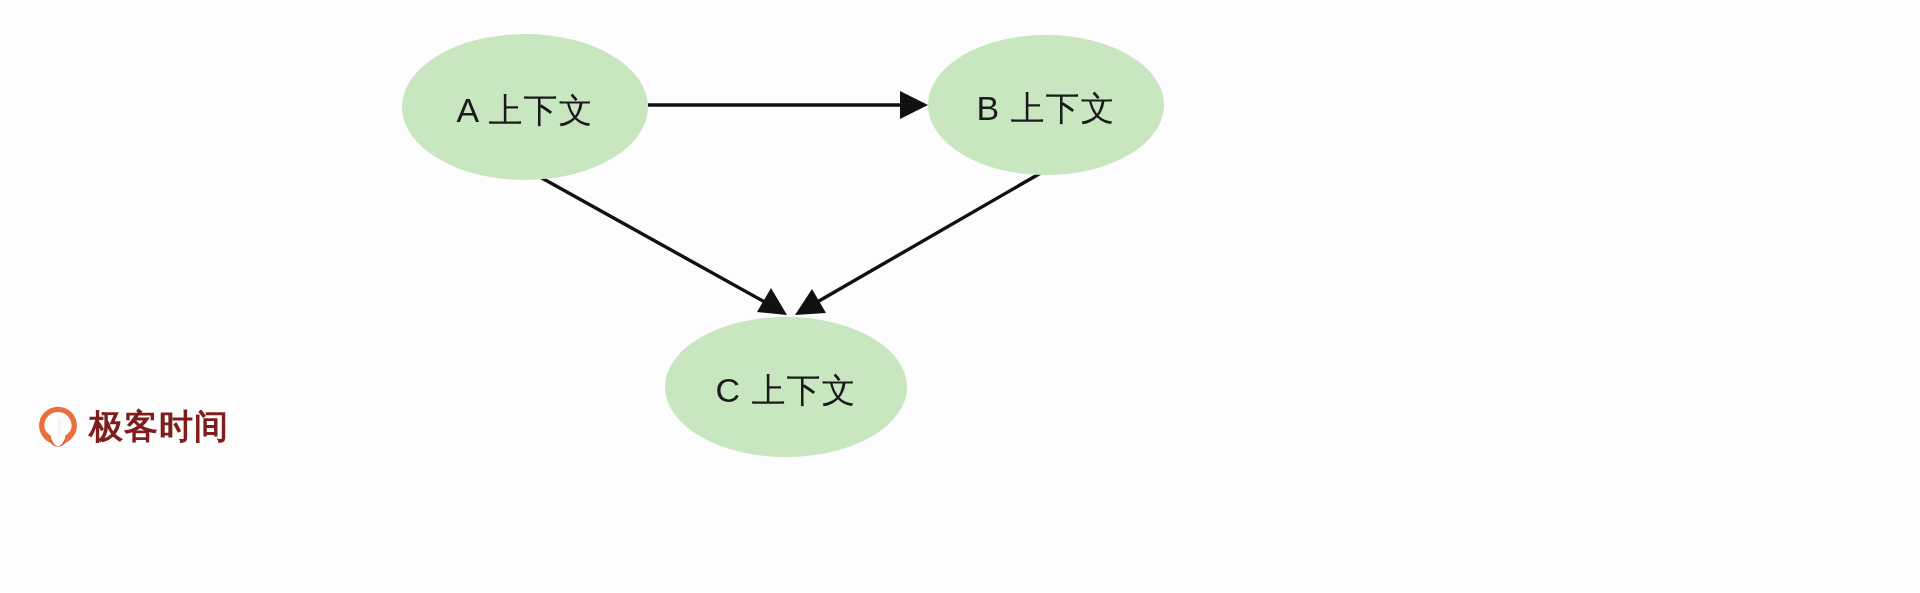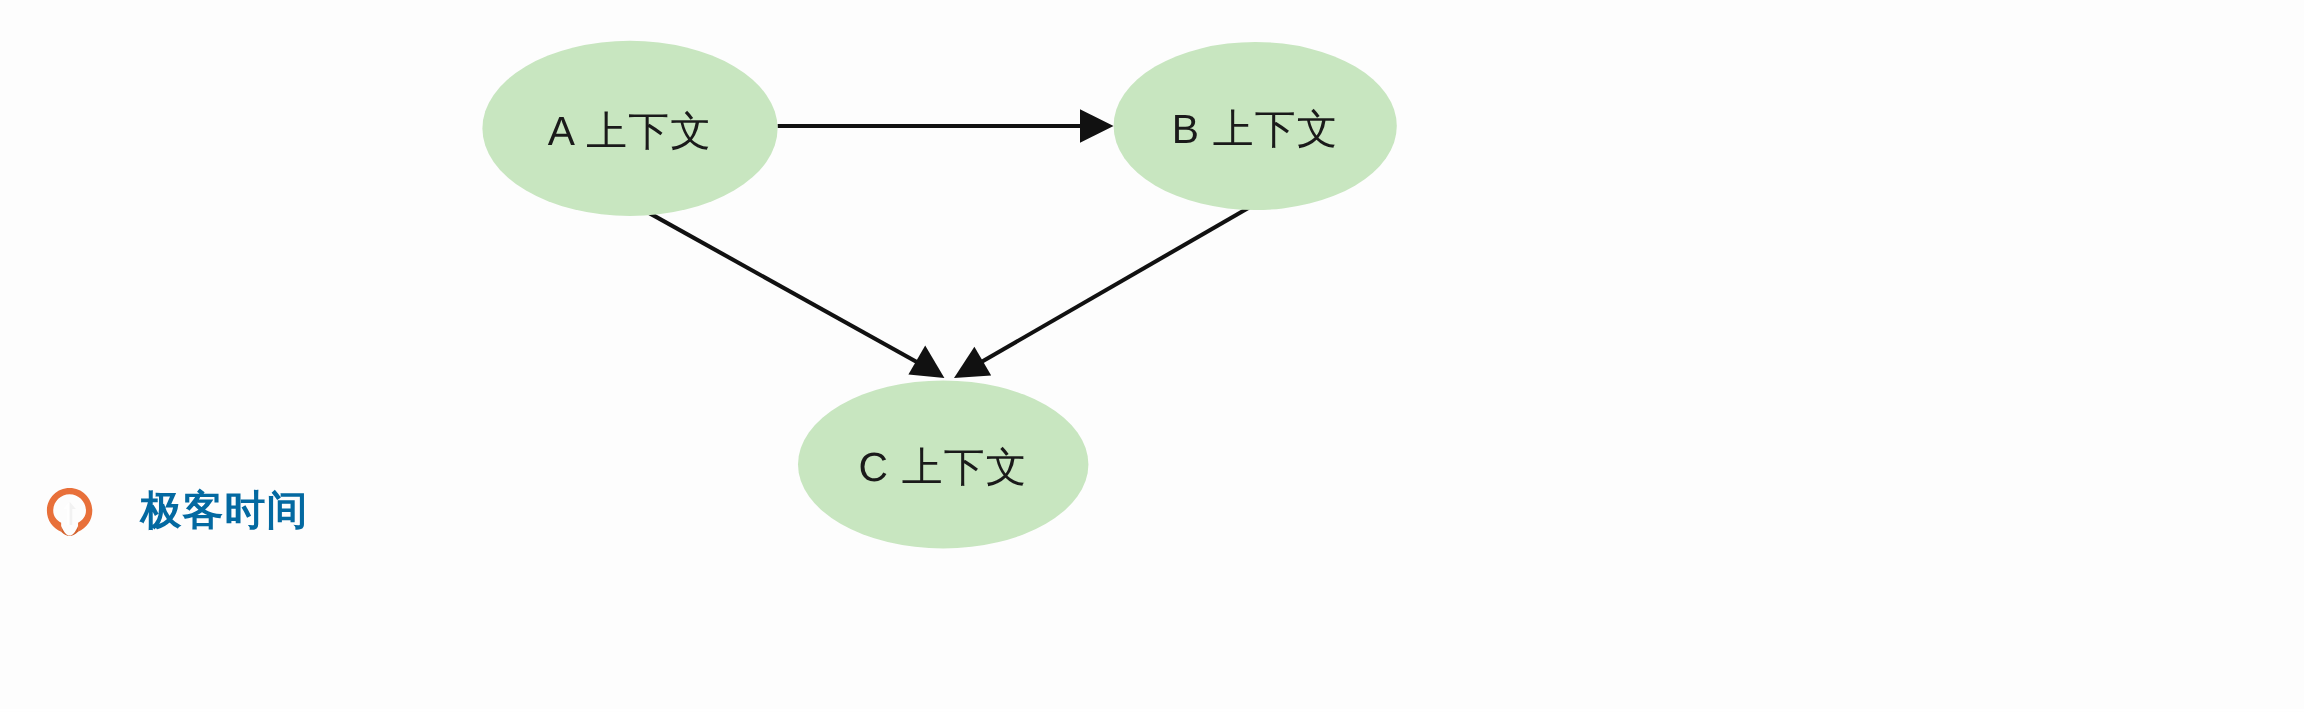--- a/index.html
+++ b/index.html
@@ -125,16 +125,16 @@
                L66 89
                C82 82 93 67 93 49
                C93 25 74 6 50 6 Z" fill="#e8703a"></path>
 
       <path d="M34 78 C40 92 45 96 50 96 C55 96 60 92 66 78 L66 89 C60 95 55 97 50 97 C45 97 40 95 34 89 Z" fill="#d4622e"></path>
 
       <path d="M50 32 L62 46 L55 46 L55 76 L45 76 L45 46 L38 46 Z" fill="#ffffff"></path>
 
       <path d="M50 32 L62 46 L55 46 L55 76 L50 76 Z" fill="#f2f2f2"></path>
     </svg>
-    <span class="wordmark" style="color: #0369a1; margin-left: 28px;">极客时间</span>
+    <span class="wordmark" style="color: #7f1d1d;">极客时间</span>
   </div>
 
 </div>
 
 </body></html>

